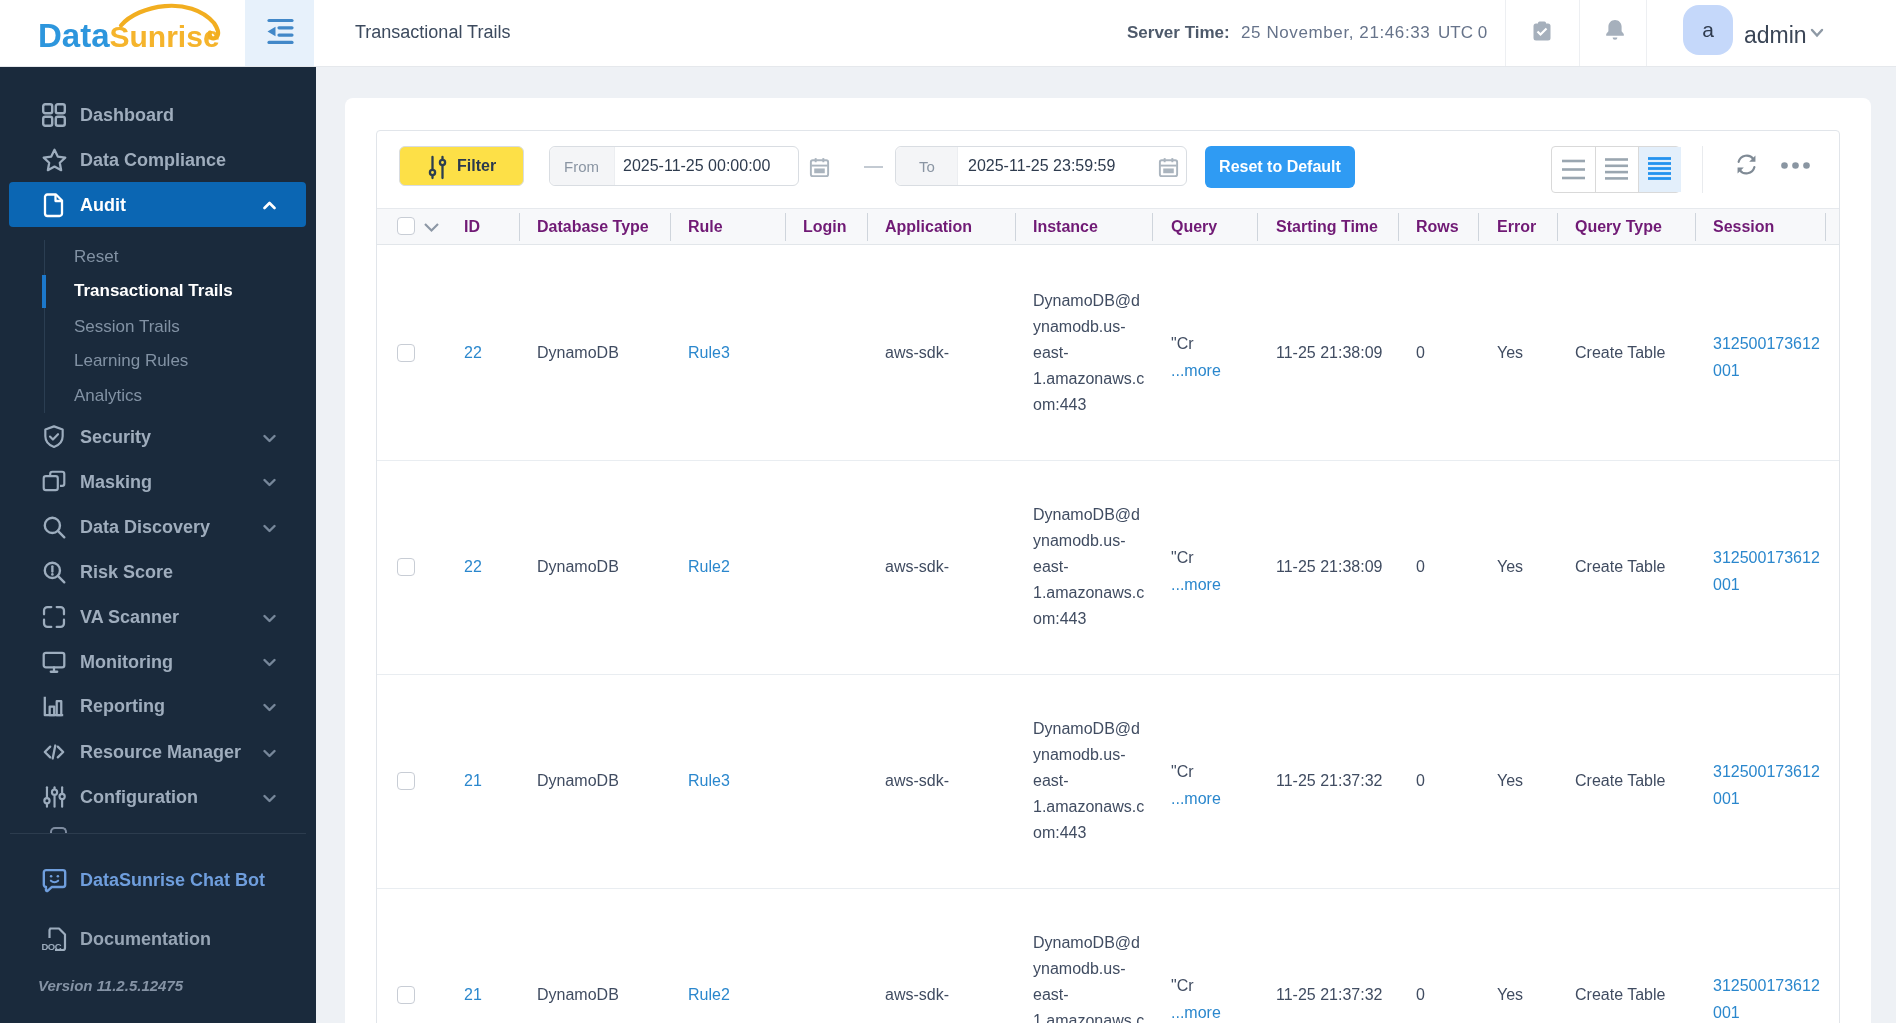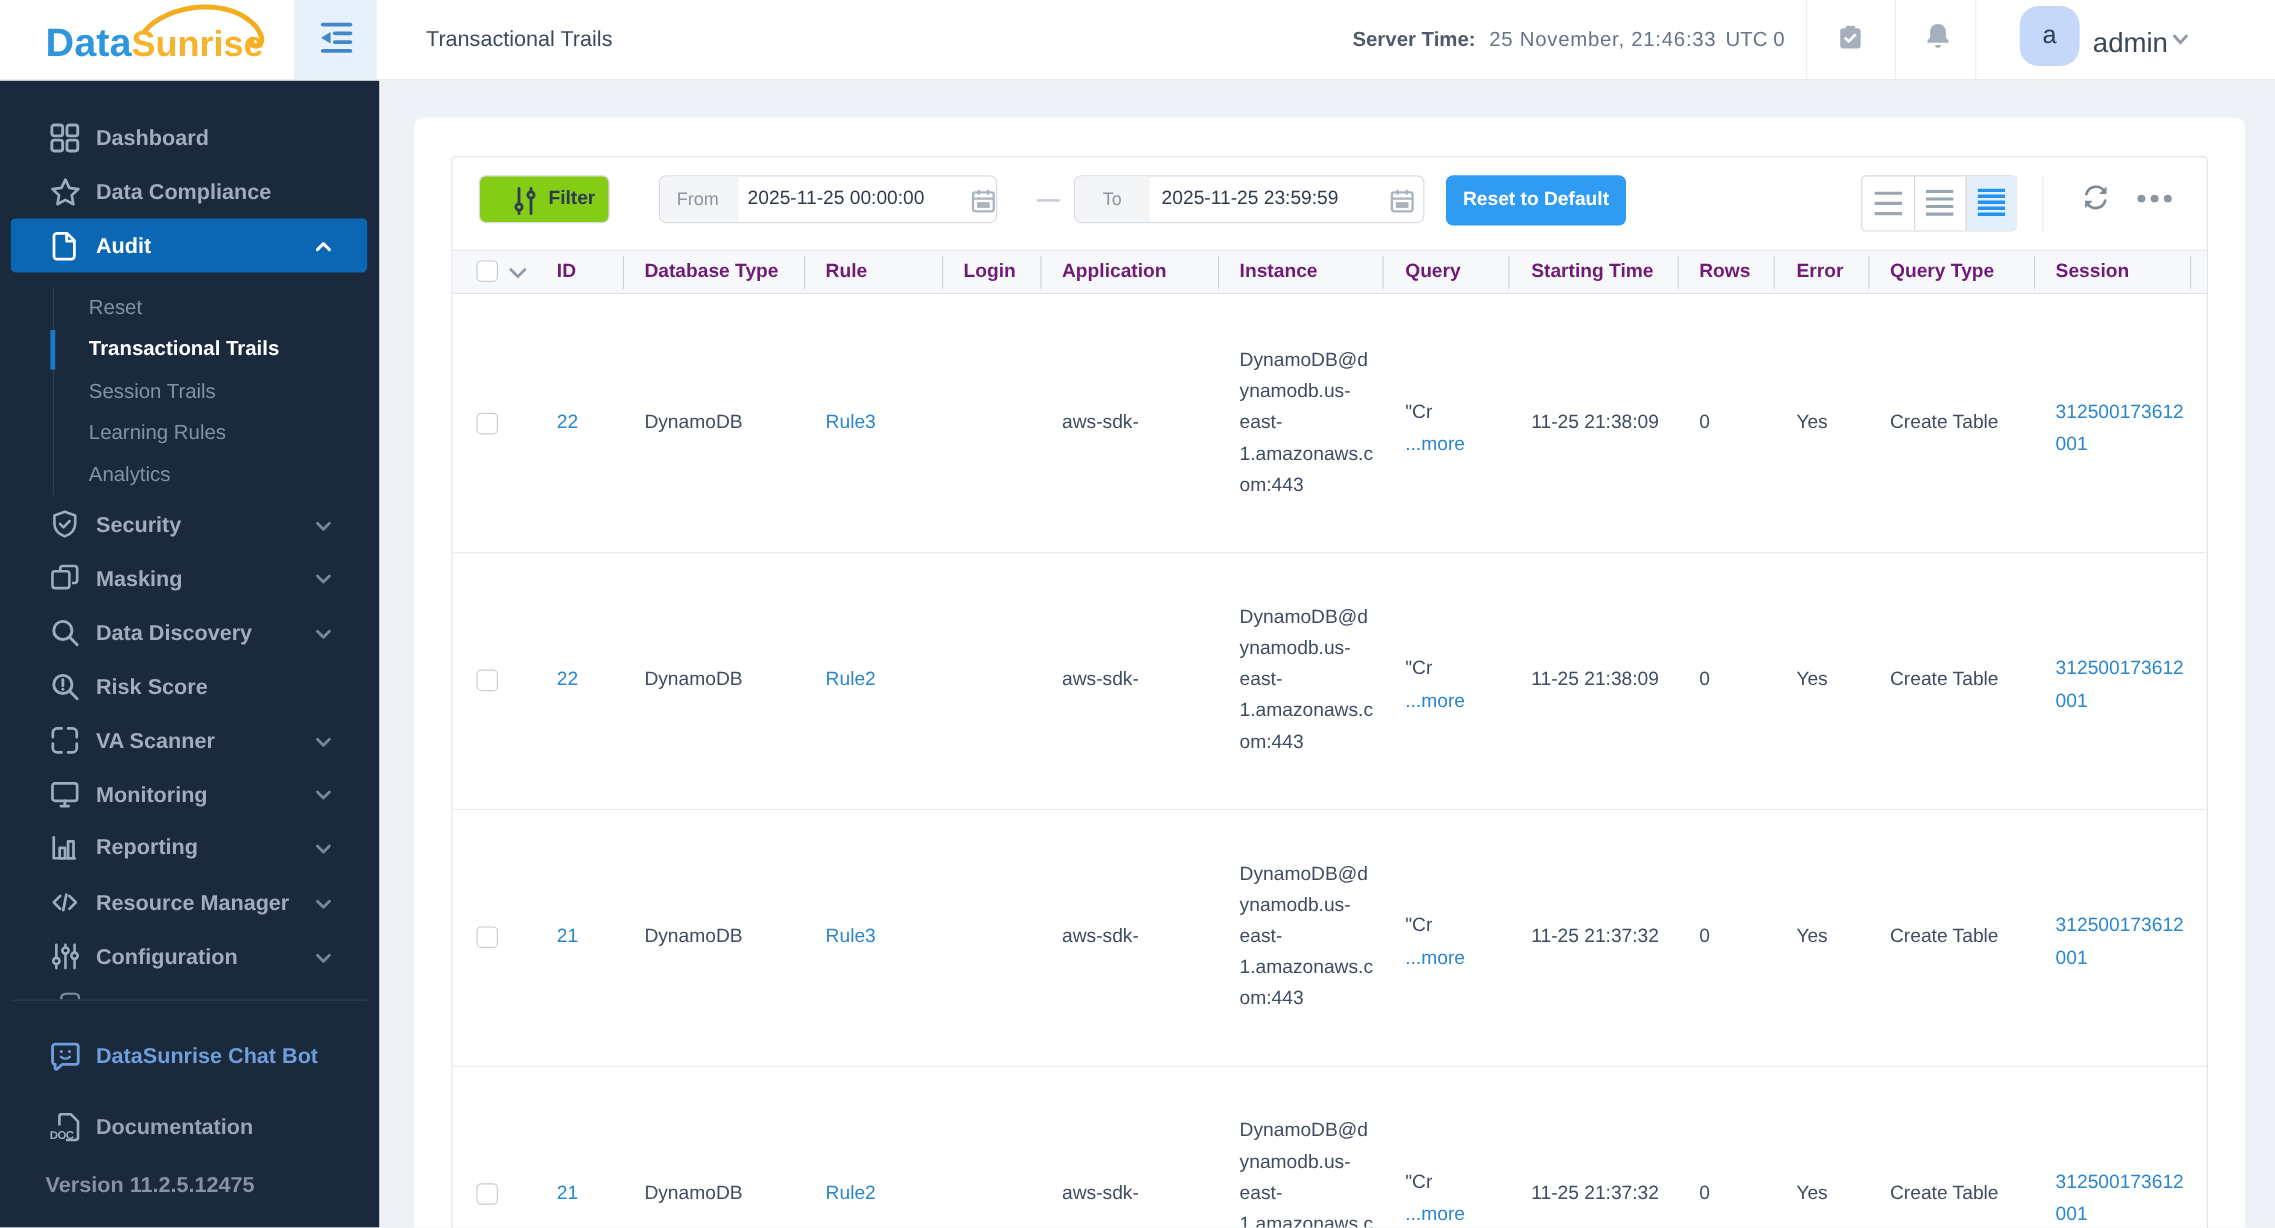--- a/index.html
+++ b/index.html
@@ -26,28 +26,28 @@
   .mi svg.ic { position:absolute; left:41px; top:50%; margin-top:-13px; }
   .mi span { position:absolute; left:80px; top:50%; margin-top:-11px; line-height:22px; }
   .chev { position:absolute; left:263px; }
   .si { position:absolute; left:74px; font-size:17px; color:#8292a4; line-height:20px; }
   #subguide { position:absolute; left:44px; top:173px; width:1px; height:173px; background:#2b3e52; }
   #subactivebar { position:absolute; left:42px; top:208px; width:4px; height:33px; background:#1c78cb; }
   #auditbox { position:absolute; left:9px; top:115px; width:297px; height:45px; background:#0b66b3; border-radius:4px; }
   #botdiv { position:absolute; left:10px; top:766px; width:296px; height:1px; background:#2c3c4e; }
   #chatbot { color:#6f9edd; }
   #docu { color:#97a5b5; }
-  #version { position:absolute; left:38px; top:910px; font-size:18px; font-weight:600; color:#8593a5; }
+  #version { position:absolute; left:38px; top:910px; font-size:15px; font-weight:600; color:#8593a5;font-style:italic; }
 
   
   #card { position:absolute; left:345px; top:98px; width:1526px; height:950px; background:#fff; border-radius:8px; }
   #container { position:absolute; left:376px; top:130px; width:1464px; height:1100px; border:1px solid #e1e5ea; border-radius:4px; }
 
   
-  #fbtn { position:absolute; left:399px; top:146px; width:109px; height:40px; border:1px solid #d8dce1; border-radius:6px; background:#84cc16; }
+  #fbtn { position:absolute; left:399px; top:146px; width:125px; height:40px; border:1px solid #d8dce1; border-radius:6px; background:#fde047; }
   #fbtn span { position:absolute; left:57px; top:10px; font-size:16px; font-weight:bold; color:#2b3a4e; }
   .dgrp { position:absolute; top:146px; height:40px; border:1px solid #d9dde2; border-radius:6px; background:#fff; }
   .dlab { position:absolute; left:0; top:0; bottom:0; background:#f4f5f7; border-right:1px solid #eceef1; border-radius:6px 0 0 6px; color:#8a95a3; font-size:15px; }
   .dval { position:absolute; top:10px; font-size:16px; color:#2e3b4e; }
   #dash1 { position:absolute; left:864px; top:166px; width:19px; height:2px; background:#c3cad2; }
   #reset { position:absolute; left:1205px; top:146px; width:150px; height:42px; background:#2f9bf3; border-radius:6px; color:#fff; font-size:16px; font-weight:bold; text-align:center; line-height:42px; }
   #seg { position:absolute; left:1551px; top:146px; width:129px; height:47px; border:1px solid #d9d9d9; border-radius:4px; background:#fff; }
   .segc { position:absolute; top:0; width:43px; height:45px; }
   #tooldiv { position:absolute; left:1702px; top:146px; width:1px; height:47px; background:#e9ebee; }
 
@@ -281,21 +281,21 @@
       <line x1="4.5" y1="2" x2="4.5" y2="14.2"></line>
       <line x1="4.5" y1="20.8" x2="4.5" y2="23"></line>
       <circle cx="4.5" cy="17.5" r="2.6"></circle>
       <line x1="14.5" y1="2" x2="14.5" y2="4.2"></line>
       <line x1="14.5" y1="10.8" x2="14.5" y2="23"></line>
       <circle cx="14.5" cy="7.5" r="2.6"></circle>
     </g>
   </svg>
 </div>
 
-<div class="dgrp" style="left:549px; width:282px;">
+<div class="dgrp" style="left:549px; width:250px;">
   <div class="dlab" style="width:65px;">
       <span style="position:absolute;left:14px;top:11px;">From</span>
     </div>
   <div class="dval" style="left:73px;">2025-11-25 00:00:00</div>
   <svg class="abs" style="left:258px; top:9px;" width="23" height="23" viewBox="0 0 24 24">
       <g fill="none" stroke="#aab4be" stroke-width="2">
         <rect x="3" y="4.5" width="18" height="16.5" rx="2"></rect>
         <line x1="3.5" y1="10" x2="20.5" y2="10"></line>
         <line x1="8" y1="2.2" x2="8" y2="6.5"></line>
         <line x1="16" y1="2.2" x2="16" y2="6.5"></line>

